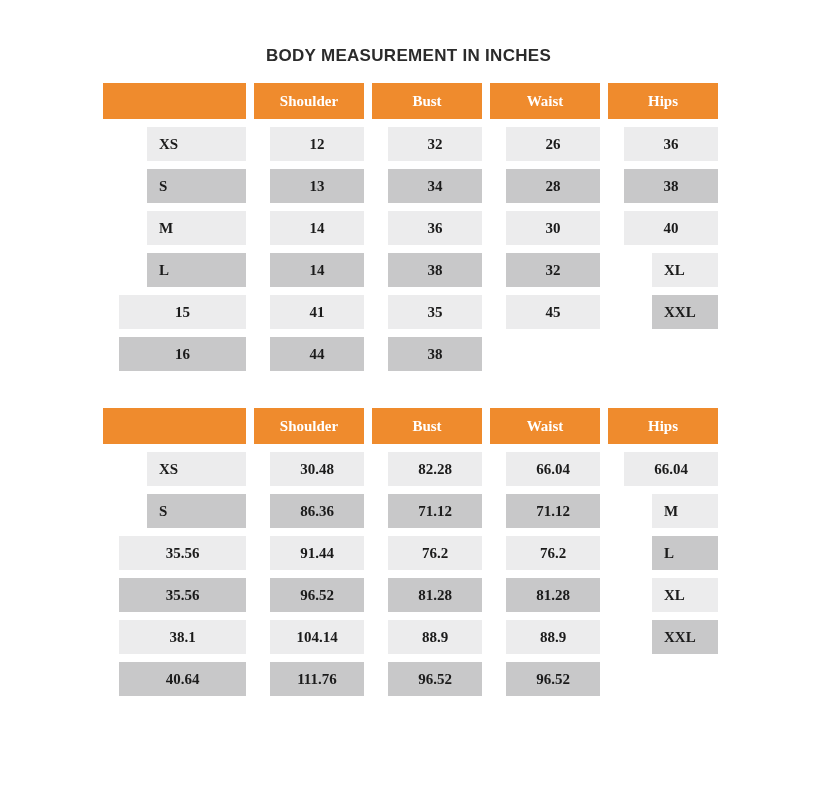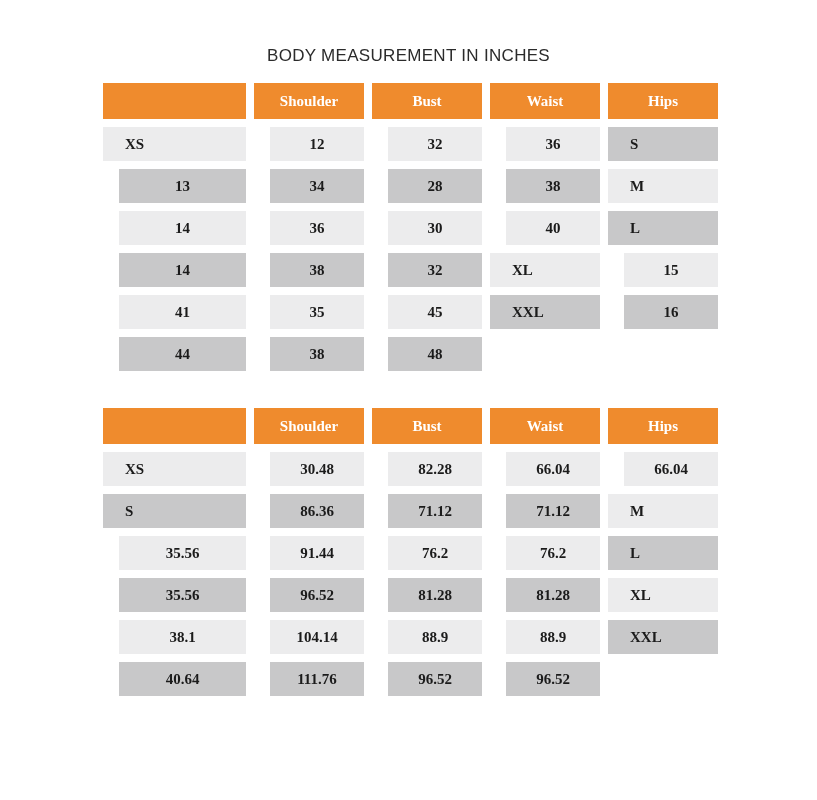--- a/index.html
+++ b/index.html
@@ -9,21 +9,21 @@
     background: #ffffff;
     overflow: hidden;
     font-family: "Liberation Sans", sans-serif;
   }
   .page { padding-top: 46px; }
   .tbl-title {
     margin: 0 0 17px 0;
     text-align: center;
     font-size: 17px;
     line-height: 20px;
-    font-weight: 400;
+    font-weight: 700;
     letter-spacing: 0.3px;
     color: #2b2b2b;
     font-family: "Liberation Sans", sans-serif;
   }
   .section-cm { margin-top: 37px; }
   .size-table {
     display: grid;
     grid-template-columns: 143px 110px 110px 110px 110px;
     grid-template-rows: 36px repeat(6, 34px);
     column-gap: 7px;
@@ -34,21 +34,21 @@
   }
   .cell {
     display: flex;
     align-items: center;
     font-family: "Liberation Serif", serif;
     font-weight: 700;
     font-size: 15px;
     color: #1b1b1b;
   }
   .head { background: #EF8B2D; color: #ffffff; justify-content: center; }
-  .label { justify-content: flex-start; padding-left: 22px; }
+  .label { justify-content: flex-start; padding-left: 12px; margin-left: 44px; }
   .val { justify-content: center; margin-left: 16px; }
   .light { background: #ECECED; }
   .dark { background: #C8C8C9; }
 </style>
 </head>
 <body>
 
 <div class="page">
 
   <section>
@@ -56,20 +56,21 @@
     <div class="size-table">
       <div class="cell head"></div>
       <div class="cell head">Shoulder</div>
       <div class="cell head">Bust</div>
       <div class="cell head">Waist</div>
       <div class="cell head">Hips</div>
 
       <div class="cell label light">XS</div>
       <div class="cell val light">12</div>
       <div class="cell val light">32</div>
+      <div class="cell val light">26</div>
       <div class="cell val light">36</div>
 
       <div class="cell label dark">S</div>
       <div class="cell val dark">13</div>
       <div class="cell val dark">34</div>
       <div class="cell val dark">28</div>
       <div class="cell val dark">38</div>
 
       <div class="cell label light">M</div>
       <div class="cell val light">14</div>
@@ -85,21 +86,20 @@
       <div class="cell label light">XL</div>
       <div class="cell val light">15</div>
       <div class="cell val light">41</div>
       <div class="cell val light">35</div>
       <div class="cell val light">45</div>
 
       <div class="cell label dark">XXL</div>
       <div class="cell val dark">16</div>
       <div class="cell val dark">44</div>
       <div class="cell val dark">38</div>
-      <div class="cell val dark">48</div>
     </div>
   </section>
 
   <section class="section-cm">
     <div class="size-table">
       <div class="cell head"></div>
       <div class="cell head">Shoulder</div>
       <div class="cell head">Bust</div>
       <div class="cell head">Waist</div>
       <div class="cell head">Hips</div>

